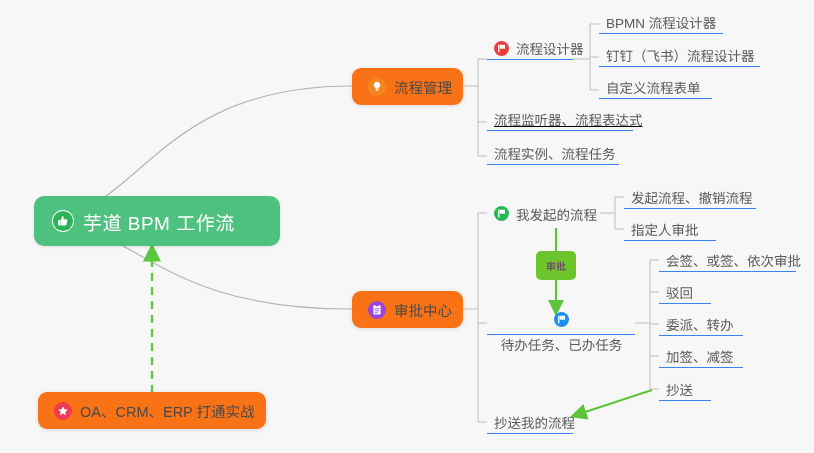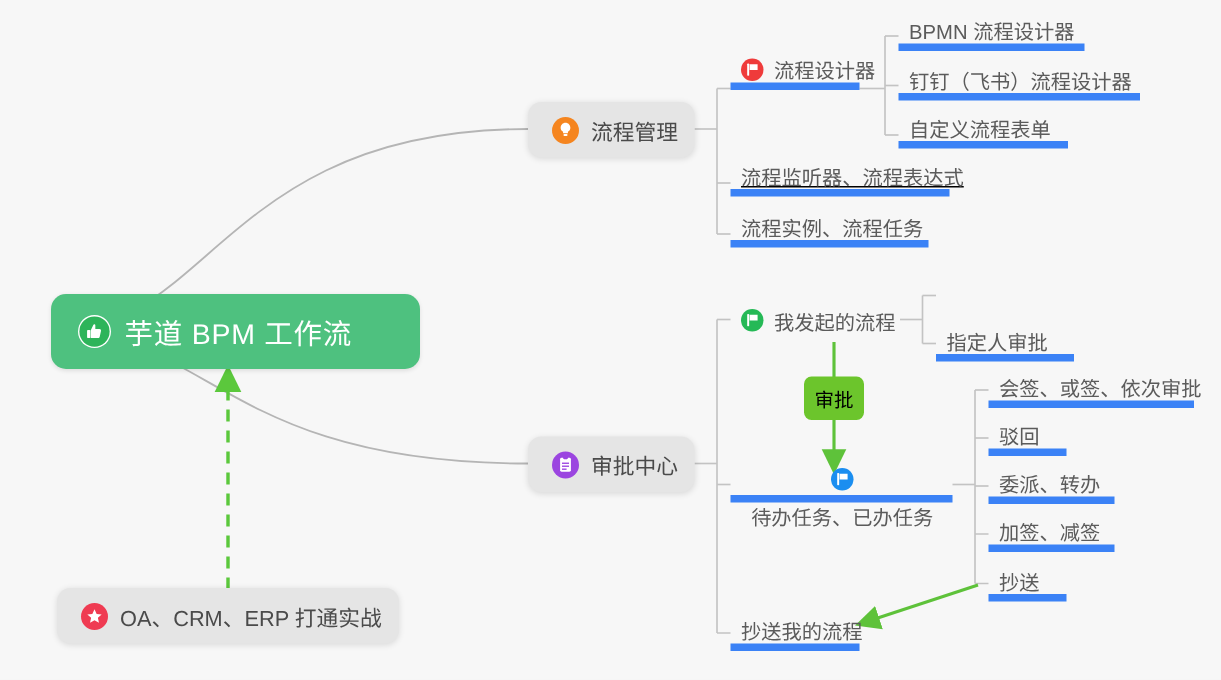--- a/index.html
+++ b/index.html
@@ -46,41 +46,41 @@
     white-space: nowrap;
   }
 
   
   .card-node {
     position: absolute;
     display: flex;
     align-items: center;
     gap: 8px;
     box-sizing: border-box;
-    background: #e5e5e5;
+    background: #f97316;
     border-radius: 9px;
     padding: 0 16px;
     box-shadow: 0 1px 4px rgba(0,0,0,0.12);
     z-index: 5;
   }
   .card-label {
     color: #4a4a4a;
     font-size: 14.5px;
     white-space: nowrap;
   }
 
   
   .leaf-node {
     position: absolute;
     display: flex;
     align-items: center;
     gap: 7px;
     box-sizing: border-box;
     padding: 0 6px 0 7px;
-    border-bottom: 5px solid #3b82f6;
+    border-bottom: 1px solid #3b82f6;
     z-index: 4;
     background: transparent;
   }
   .leaf-node.no-rule {
     border-bottom: none;
   }
   .leaf-label {
     color: #5b5b5b;
     font-size: 13.5px;
     white-space: nowrap;
@@ -101,22 +101,22 @@
     position: absolute;
     display: flex;
     align-items: center;
     justify-content: center;
     box-sizing: border-box;
     background: #6cc52c;
     border-radius: 5px;
     z-index: 7;
   }
   .anno-chip span {
-    color: #000000;
-    font-size: 13px;
+    color: #701a75;
+    font-size: 10px;
     white-space: nowrap;
   }
 </style>
 </head>
 <body>
 
 <div id="canvas">
 
   <svg id="wires" viewBox="0 0 814 453" xmlns="http://www.w3.org/2000/svg">
     <defs>
@@ -237,20 +237,23 @@
 
   <div class="leaf-node no-rule" style="left:487px; top:202px; width:113px; height:23px;">
     <span class="badge" style="width:15px;height:15px;background:#25b956;">
       <svg viewBox="0 0 16 16" width="15" height="15">
         <rect x="4.4" y="3.6" width="1.4" height="8.6" rx="0.5" fill="#ffffff"></rect>
         <path d="M6.1 4.0 L11.8 4.0 L11.8 8.2 L6.1 8.2 Z" fill="#ffffff"></path>
       </svg>
     </span>
     <span class="leaf-label">我发起的流程</span>
   </div>
+  <div class="leaf-node" style="left:624px; top:186px; width:132px; height:23px;">
+    <span class="leaf-label">发起流程、撤销流程</span>
+  </div>
   <div class="leaf-node" style="left:624px; top:218px; width:92px; height:23px;">
     <span class="leaf-label">指定人审批</span>
   </div>
 
   <div class="leaf-node" style="left:487px; top:312px; width:148px; height:23px;flex-direction:column;">
     <span class="badge" style="width:15px;height:15px;background:#1b8ef0;">
       <svg viewBox="0 0 16 16" width="15" height="15">
         <rect x="4.4" y="3.6" width="1.4" height="8.6" rx="0.5" fill="#ffffff"></rect>
         <path d="M6.1 4.0 L11.8 4.0 L11.8 8.2 L6.1 8.2 Z" fill="#ffffff"></path>
       </svg>

